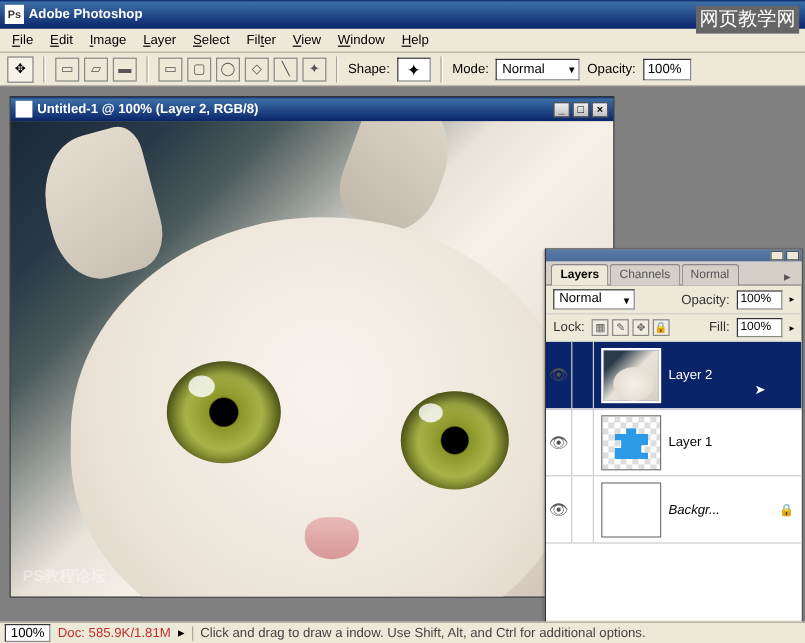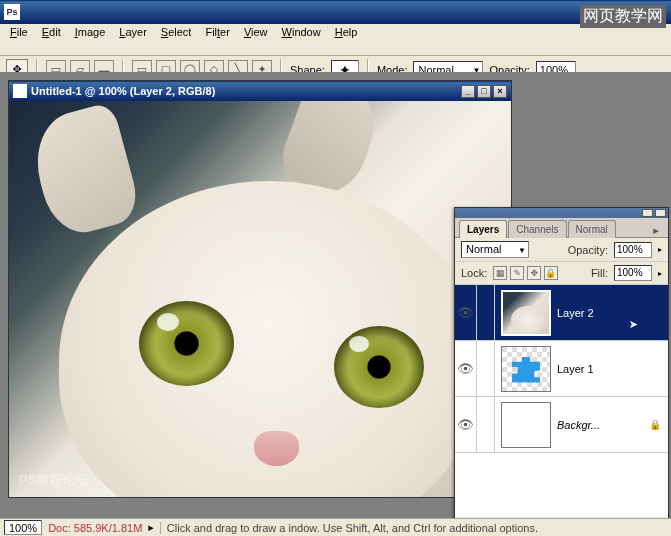--- a/index.html
+++ b/index.html
@@ -1,21 +1,21 @@
 <!DOCTYPE html>
 <html><head>
 <meta charset="utf-8">
 <style>
 *{box-sizing:border-box;margin:0;padding:0;font-family:Tahoma,Arial,sans-serif;font-size:11px;user-select:none}
 body{width:671px;height:536px;background:#808080;overflow:hidden;position:relative}
 .titlebar{height:24px;background:linear-gradient(#0a246a,#3b6ea5 8%,#0a246a);color:#fff;display:flex;align-items:center;padding:0 4px;gap:4px}
 .titlebar .ps-icon{width:16px;height:16px;background:#fff;display:flex;align-items:center;justify-content:center;color:#333;font-weight:bold;font-size:9px}
 .titlebar .title{flex:1;font-weight:bold}
 .watermark{position:absolute;right:5px;top:5px;padding:1px 3px;font-size:16px;color:#fff;background:#666}
-.menubar{height:32px;background:#ece9d8;display:flex;align-items:flex-start;padding:0 4px;gap:2px;border-bottom:1px solid #aca899}
+.menubar{height:20px;background:#ece9d8;display:flex;align-items:center;padding:0 4px;gap:2px;border-bottom:1px solid #aca899}
 .menubar span{padding:2px 6px;cursor:default}
 .menubar span u{text-decoration:underline}
 .optbar{height:28px;background:#ece9d8;border-bottom:1px solid #aca899;display:flex;align-items:center;padding:0 6px;gap:6px;font-size:11px}
 .tool-slot{width:22px;height:22px;background:#f5f3e8;border:1px solid #808080;display:flex;align-items:center;justify-content:center}
 .tool-sep{width:2px;height:22px;border-left:1px solid #aca899;border-right:1px solid #fff;margin:0 2px}
 .shape-presets{display:flex;gap:4px}
 .shape-presets .sp{width:20px;height:20px;border:1px solid #888;display:flex;align-items:center;justify-content:center;color:#555}
 .shape-box{width:28px;height:20px;background:#fff;border:1px inset #888;display:flex;align-items:center;justify-content:center}
 .puzzle-icon{font-size:14px;color:#000}
 .select-box{background:#fff;border:1px inset #888;padding:1px 14px 1px 4px;position:relative;height:18px;line-height:14px}
@@ -74,20 +74,21 @@
 .layer-item.selected .layer-name{color:#fff;font-weight:normal}
 .layer-item.selected .layer-thumb{border:2px solid #fff}
 .lp-bottom-spacer{height:8px;background:#ece9d8}
 .lp-footer{height:20px;border-top:1px solid #aca899;background:#ece9d8;display:flex;align-items:center;justify-content:flex-end;padding:0 6px;gap:8px;color:#666;font-size:11px}
 </style>
 </head>
 <body>
 
 <div class="titlebar">
   <div class="ps-icon">Ps</div>
+  <div class="title">Adobe Photoshop</div>
   <div class="watermark">网页教学网</div>
 </div>
 
 <div class="menubar">
   <span><u>F</u>ile</span>
   <span><u>E</u>dit</span>
   <span><u>I</u>mage</span>
   <span><u>L</u>ayer</span>
   <span><u>S</u>elect</span>
   <span>Fil<u>t</u>er</span>

